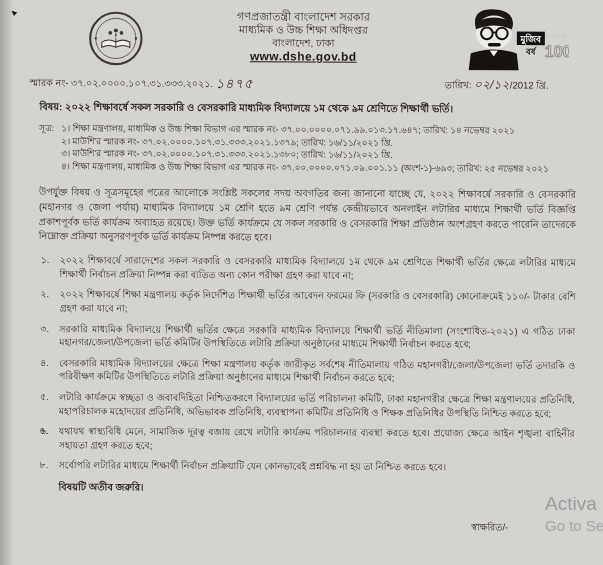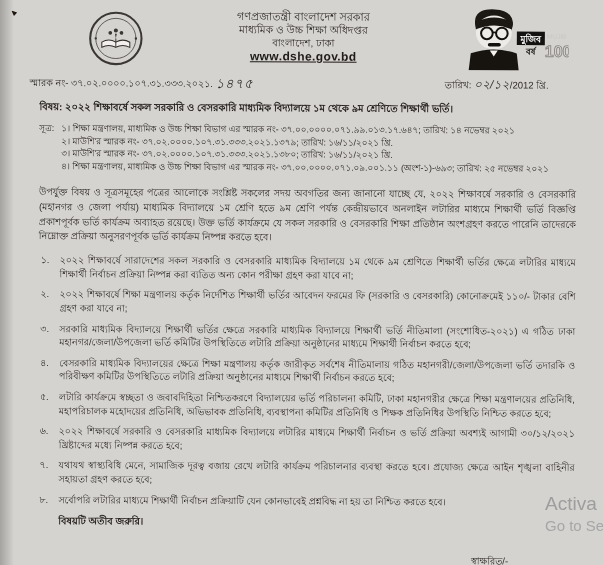--- a/index.html
+++ b/index.html
@@ -156,21 +156,20 @@
         <span>বেসরকারি মাধ্যমিক বিদ্যালয়ের ক্ষেত্রে শিক্ষা মন্ত্রণালয় কর্তৃক জারীকৃত সর্বশেষ নীতিমালায় গঠিত মহানগরী/জেলা/উপজেলা ভর্তি তদারকি ও পরিবীক্ষণ কমিটির উপস্থিতিতে লটারি প্রক্রিয়া অনুষ্ঠানের মাধ্যমে শিক্ষার্থী নির্বাচন করতে হবে;</span>
       </div>
 
       <div class="dir-item">
         <span class="dir-num">৫.</span>
         <span>লটারি কার্যক্রমে স্বচ্ছতা ও জবাবদিহিতা নিশ্চিতকরণে বিদ্যালয়ের ভর্তি পরিচালনা কমিটি, ঢাকা মহানগরীর ক্ষেত্রে শিক্ষা মন্ত্রণালয়ের প্রতিনিধি, মহাপরিচালক মহোদয়ের প্রতিনিধি, অভিভাবক প্রতিনিধি, ব্যবস্থাপনা কমিটির প্রতিনিধি ও শিক্ষক প্রতিনিধির উপস্থিতি নিশ্চিত করতে হবে;</span>
       </div>
 
       <div class="dir-item">
         <span class="dir-num">৬.</span>
-        <span>২০২২ শিক্ষাবর্ষে সরকারি ও বেসরকারি মাধ্যমিক বিদ্যালয়ে লটারির মাধ্যমে শিক্ষার্থী নির্বাচন ও ভর্তি প্রক্রিয়া অবশ্যই আগামী ৩০/১২/২০২১ খ্রিষ্টাব্দের মধ্যে নিষ্পন্ন করতে হবে;</span>
       </div>
 
       <div class="dir-item">
         <span class="dir-num">৭.</span>
         <span>যথাযথ স্বাস্থ্যবিধি মেনে, সামাজিক দূরত্ব বজায় রেখে লটারি কার্যক্রম পরিচালনার ব্যবস্থা করতে হবে। প্রযোজ্য ক্ষেত্রে আইন শৃঙ্খলা বাহিনীর সহায়তা গ্রহণ করতে হবে;</span>
       </div>
 
       <div class="dir-item">
         <span class="dir-num">৮.</span>
         <span>সর্বোপরি লটারির মাধ্যমে শিক্ষার্থী নির্বাচন প্রক্রিয়াটি যেন কোনভাবেই প্রশ্নবিদ্ধ না হয় তা নিশ্চিত করতে হবে।</span>

